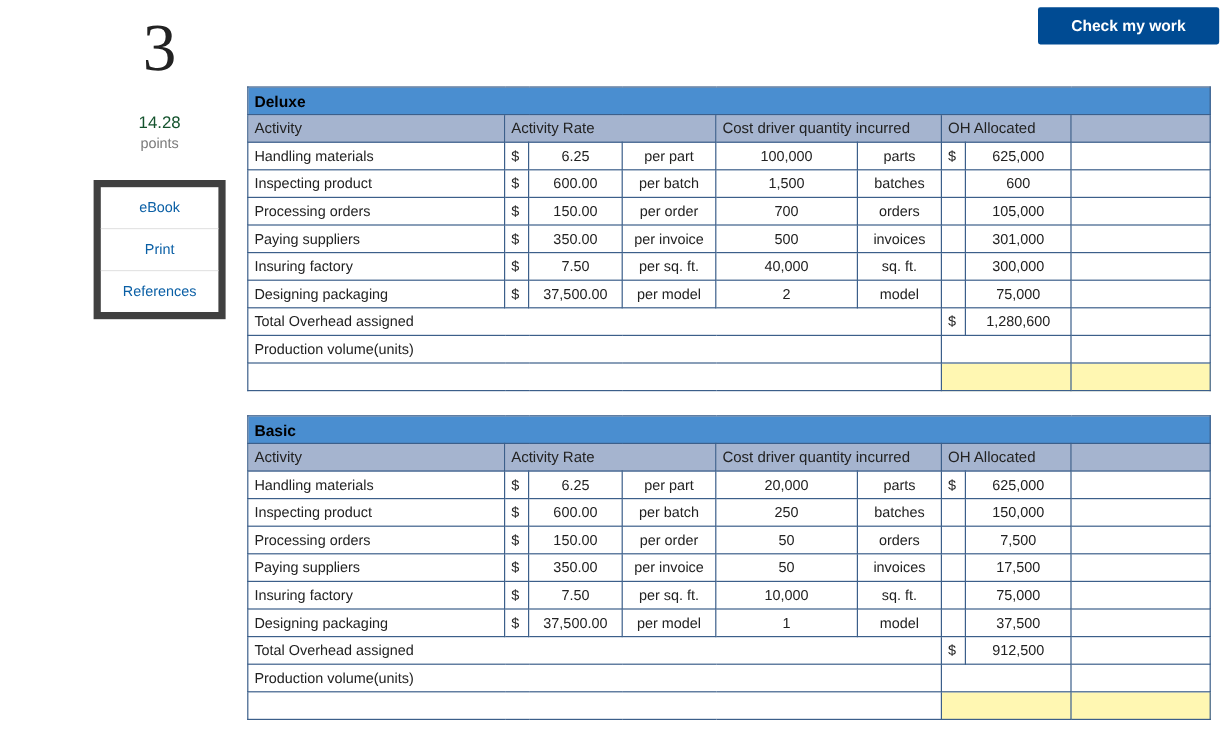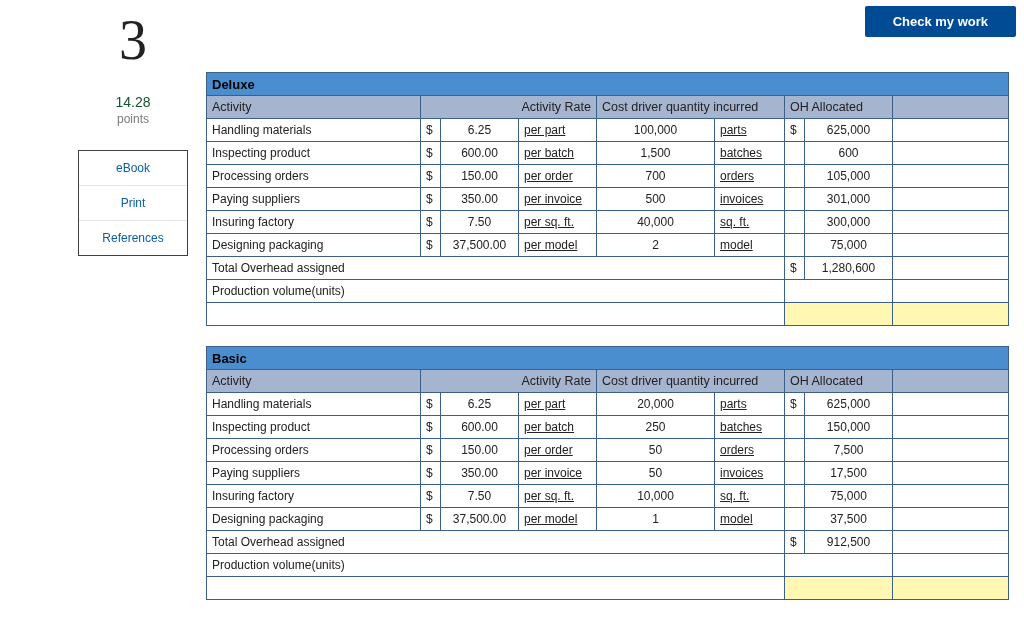--- a/index.html
+++ b/index.html
@@ -12,21 +12,21 @@
   }
   .sidebar {
     position:absolute; left:78px; top:12px; width:110px; text-align:center;
   }
   .qnum {
     font-size:56px; font-weight:400; line-height:1; margin:0 auto 26px;
     font-family: Georgia, "Times New Roman", serif;
   }
   .points-val { color:#14532d; font-size:14px; margin-top:2px; }
   .points-lbl { color:#7a7a7a; font-size:12px; margin-top:2px; margin-bottom:24px; }
-  .side-links { border:1px solid #404040; }
+  .side-links { border:6px solid #404040; }
   .side-link {
     display:block; color:#0a5fa5; font-size:12px; padding:10px 4px;
     border-bottom:1px solid #e4e4e4; cursor:pointer; text-decoration:none;
   }
   .side-link:last-child { border-bottom:none; }
   .content {
     position:absolute; left:206px; top:72px; width:802px;
   }
   table.grid {
     border-collapse:collapse; table-layout:fixed; width:100%;
@@ -35,24 +35,24 @@
   table.grid td, table.grid th { border:1px solid #3c5f8a; padding:3px 5px; height:16px; }
   .title-row td {
     background:#4a8ed0; color:#000; font-weight:bold; font-size:13px;
     border:1px solid #3c5f8a;
   }
   .head-row td {
     background:#a5b4cf; font-weight:normal; font-size:12.5px;
     border:1px solid #3c5f8a;
     white-space:nowrap;
   }
-  .head-cent { text-align:right; }
+  .head-cent { text-align:left; }
   .num  { text-align:center; font-variant-numeric:tabular-nums; }
   .cur  { text-align:left; width:14px; }
-  .unit { text-align:left;text-decoration:underline; }
+  .unit { text-align:center; }
   .empty { background:#ffffff; }
   .yellow { background:#fff7b2; }
   col.c1 { width:214px; } 
   col.c2 { width:20px; }  
   col.c3 { width:78px; }  
   col.c4 { width:78px; }  
   col.c5 { width:118px; } 
   col.c6 { width:70px; }  
   col.c7 { width:20px; }  
   col.c8 { width:88px; }  

